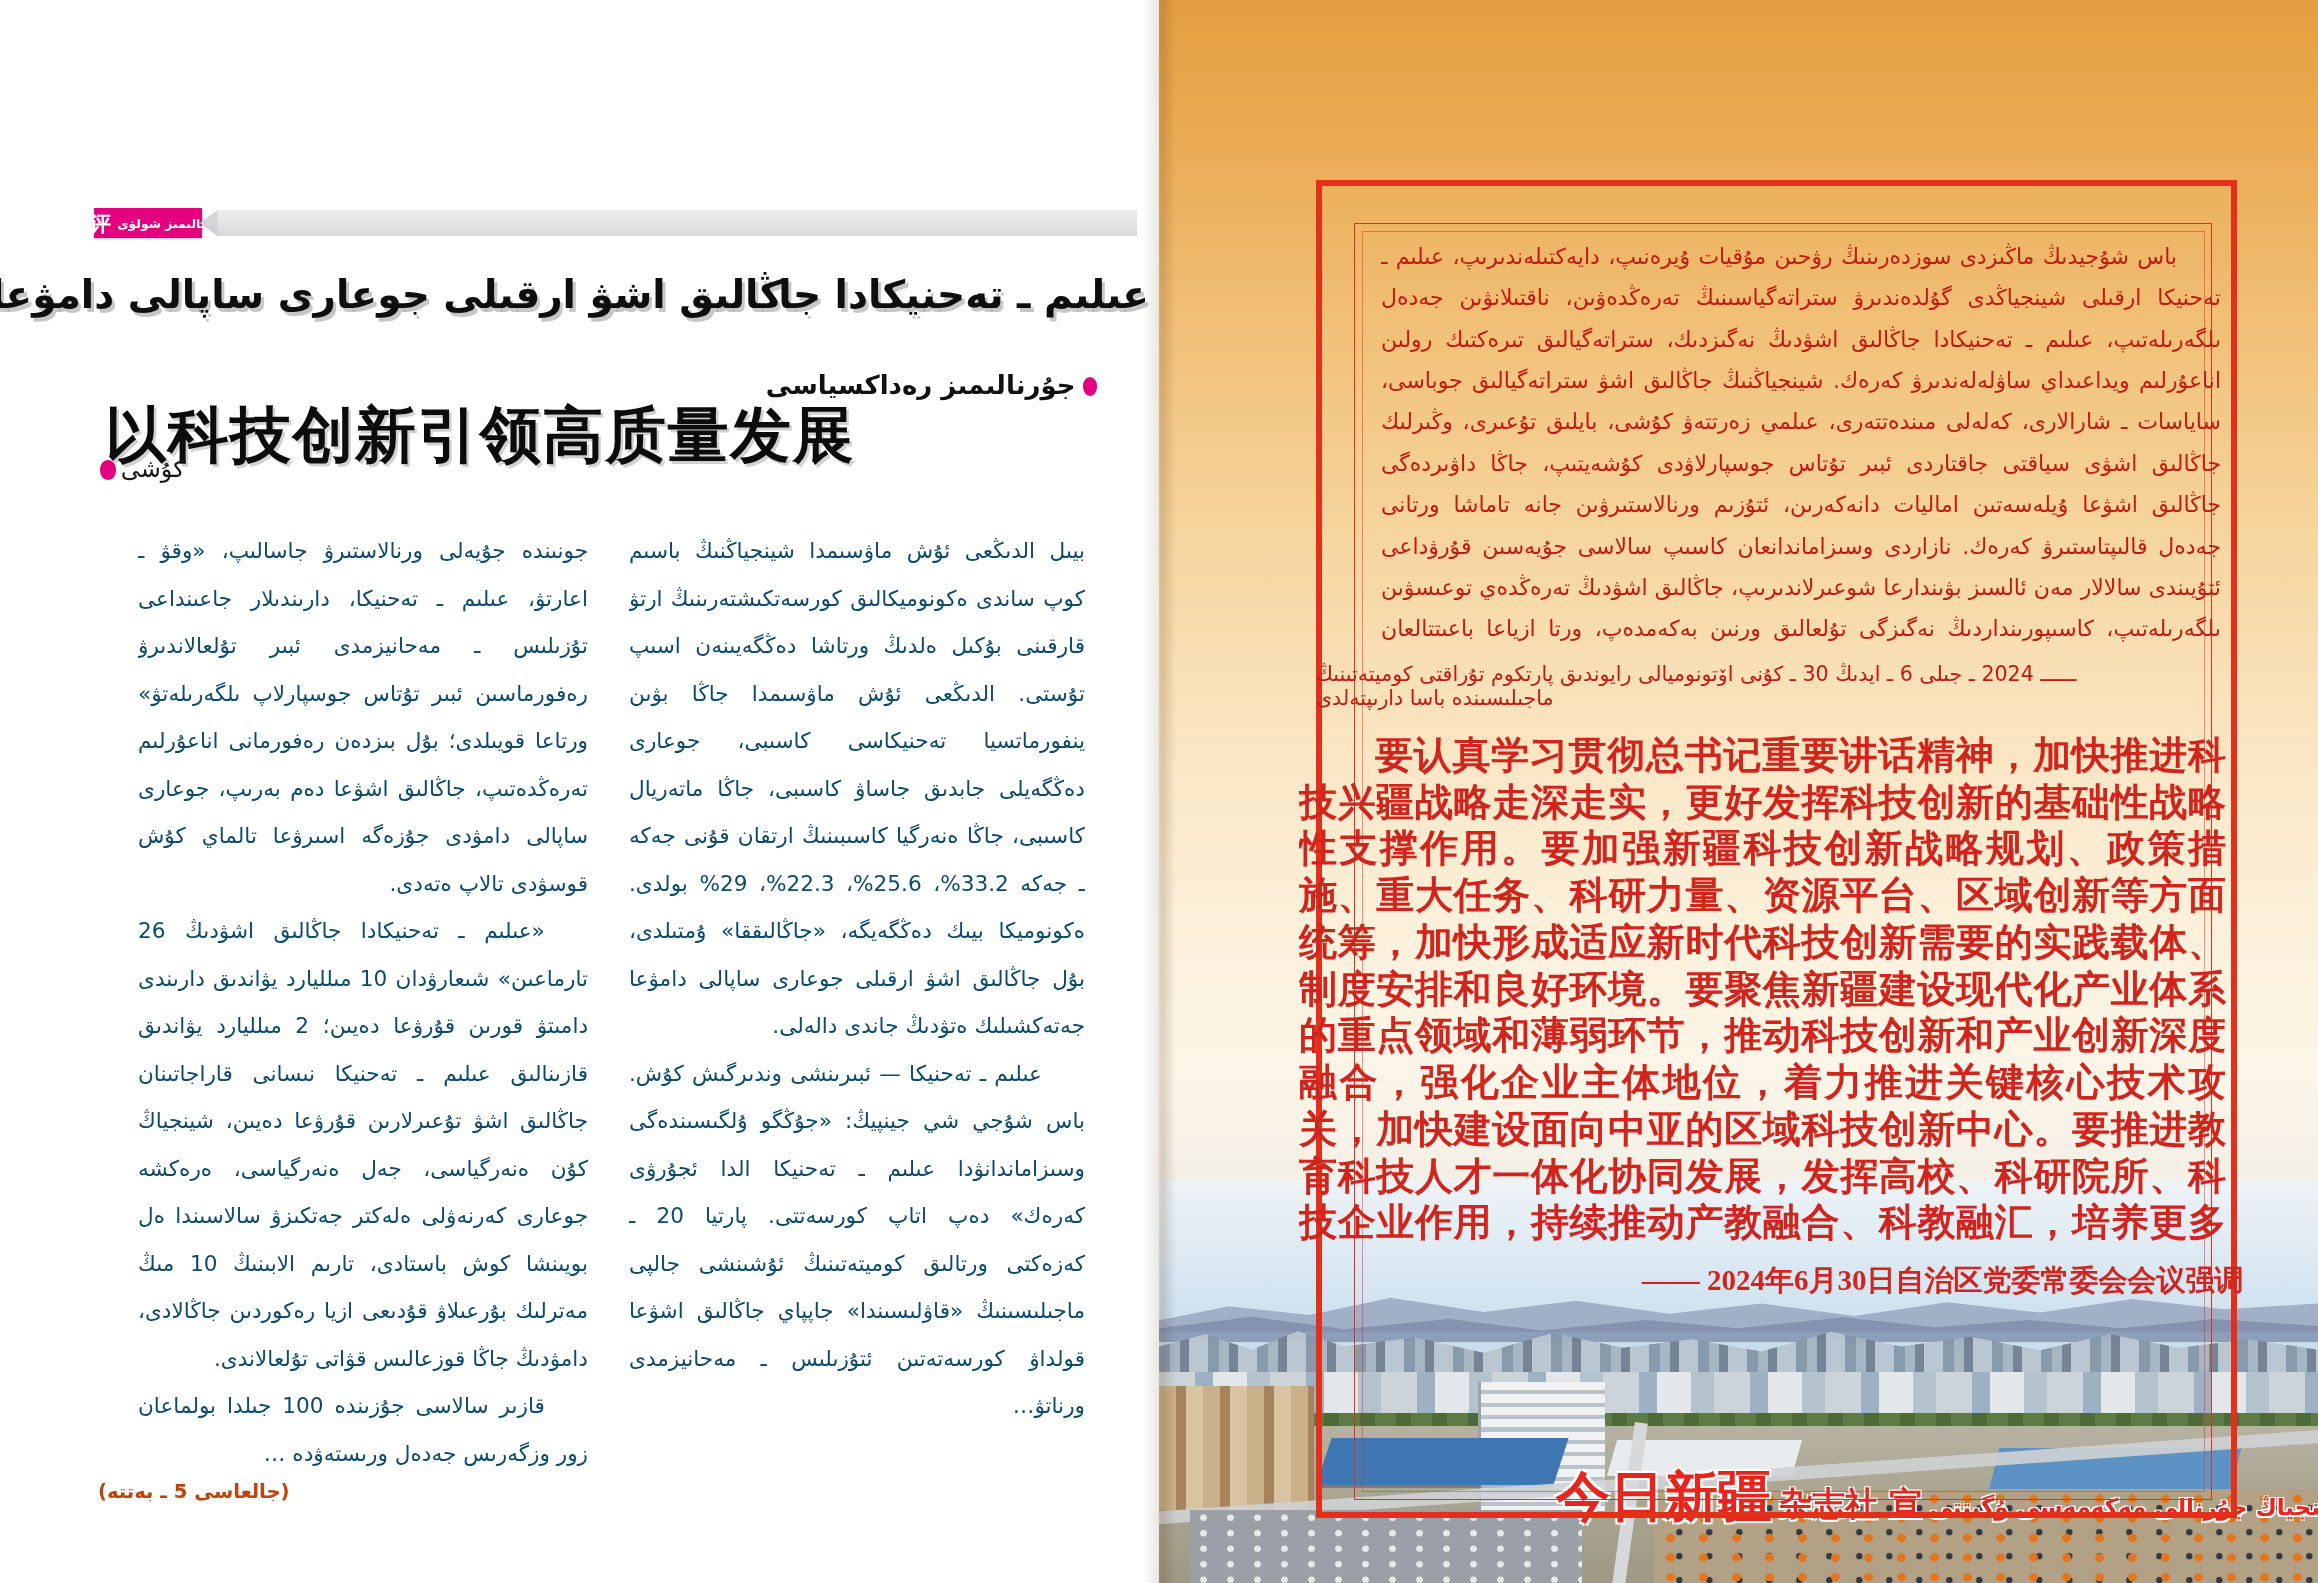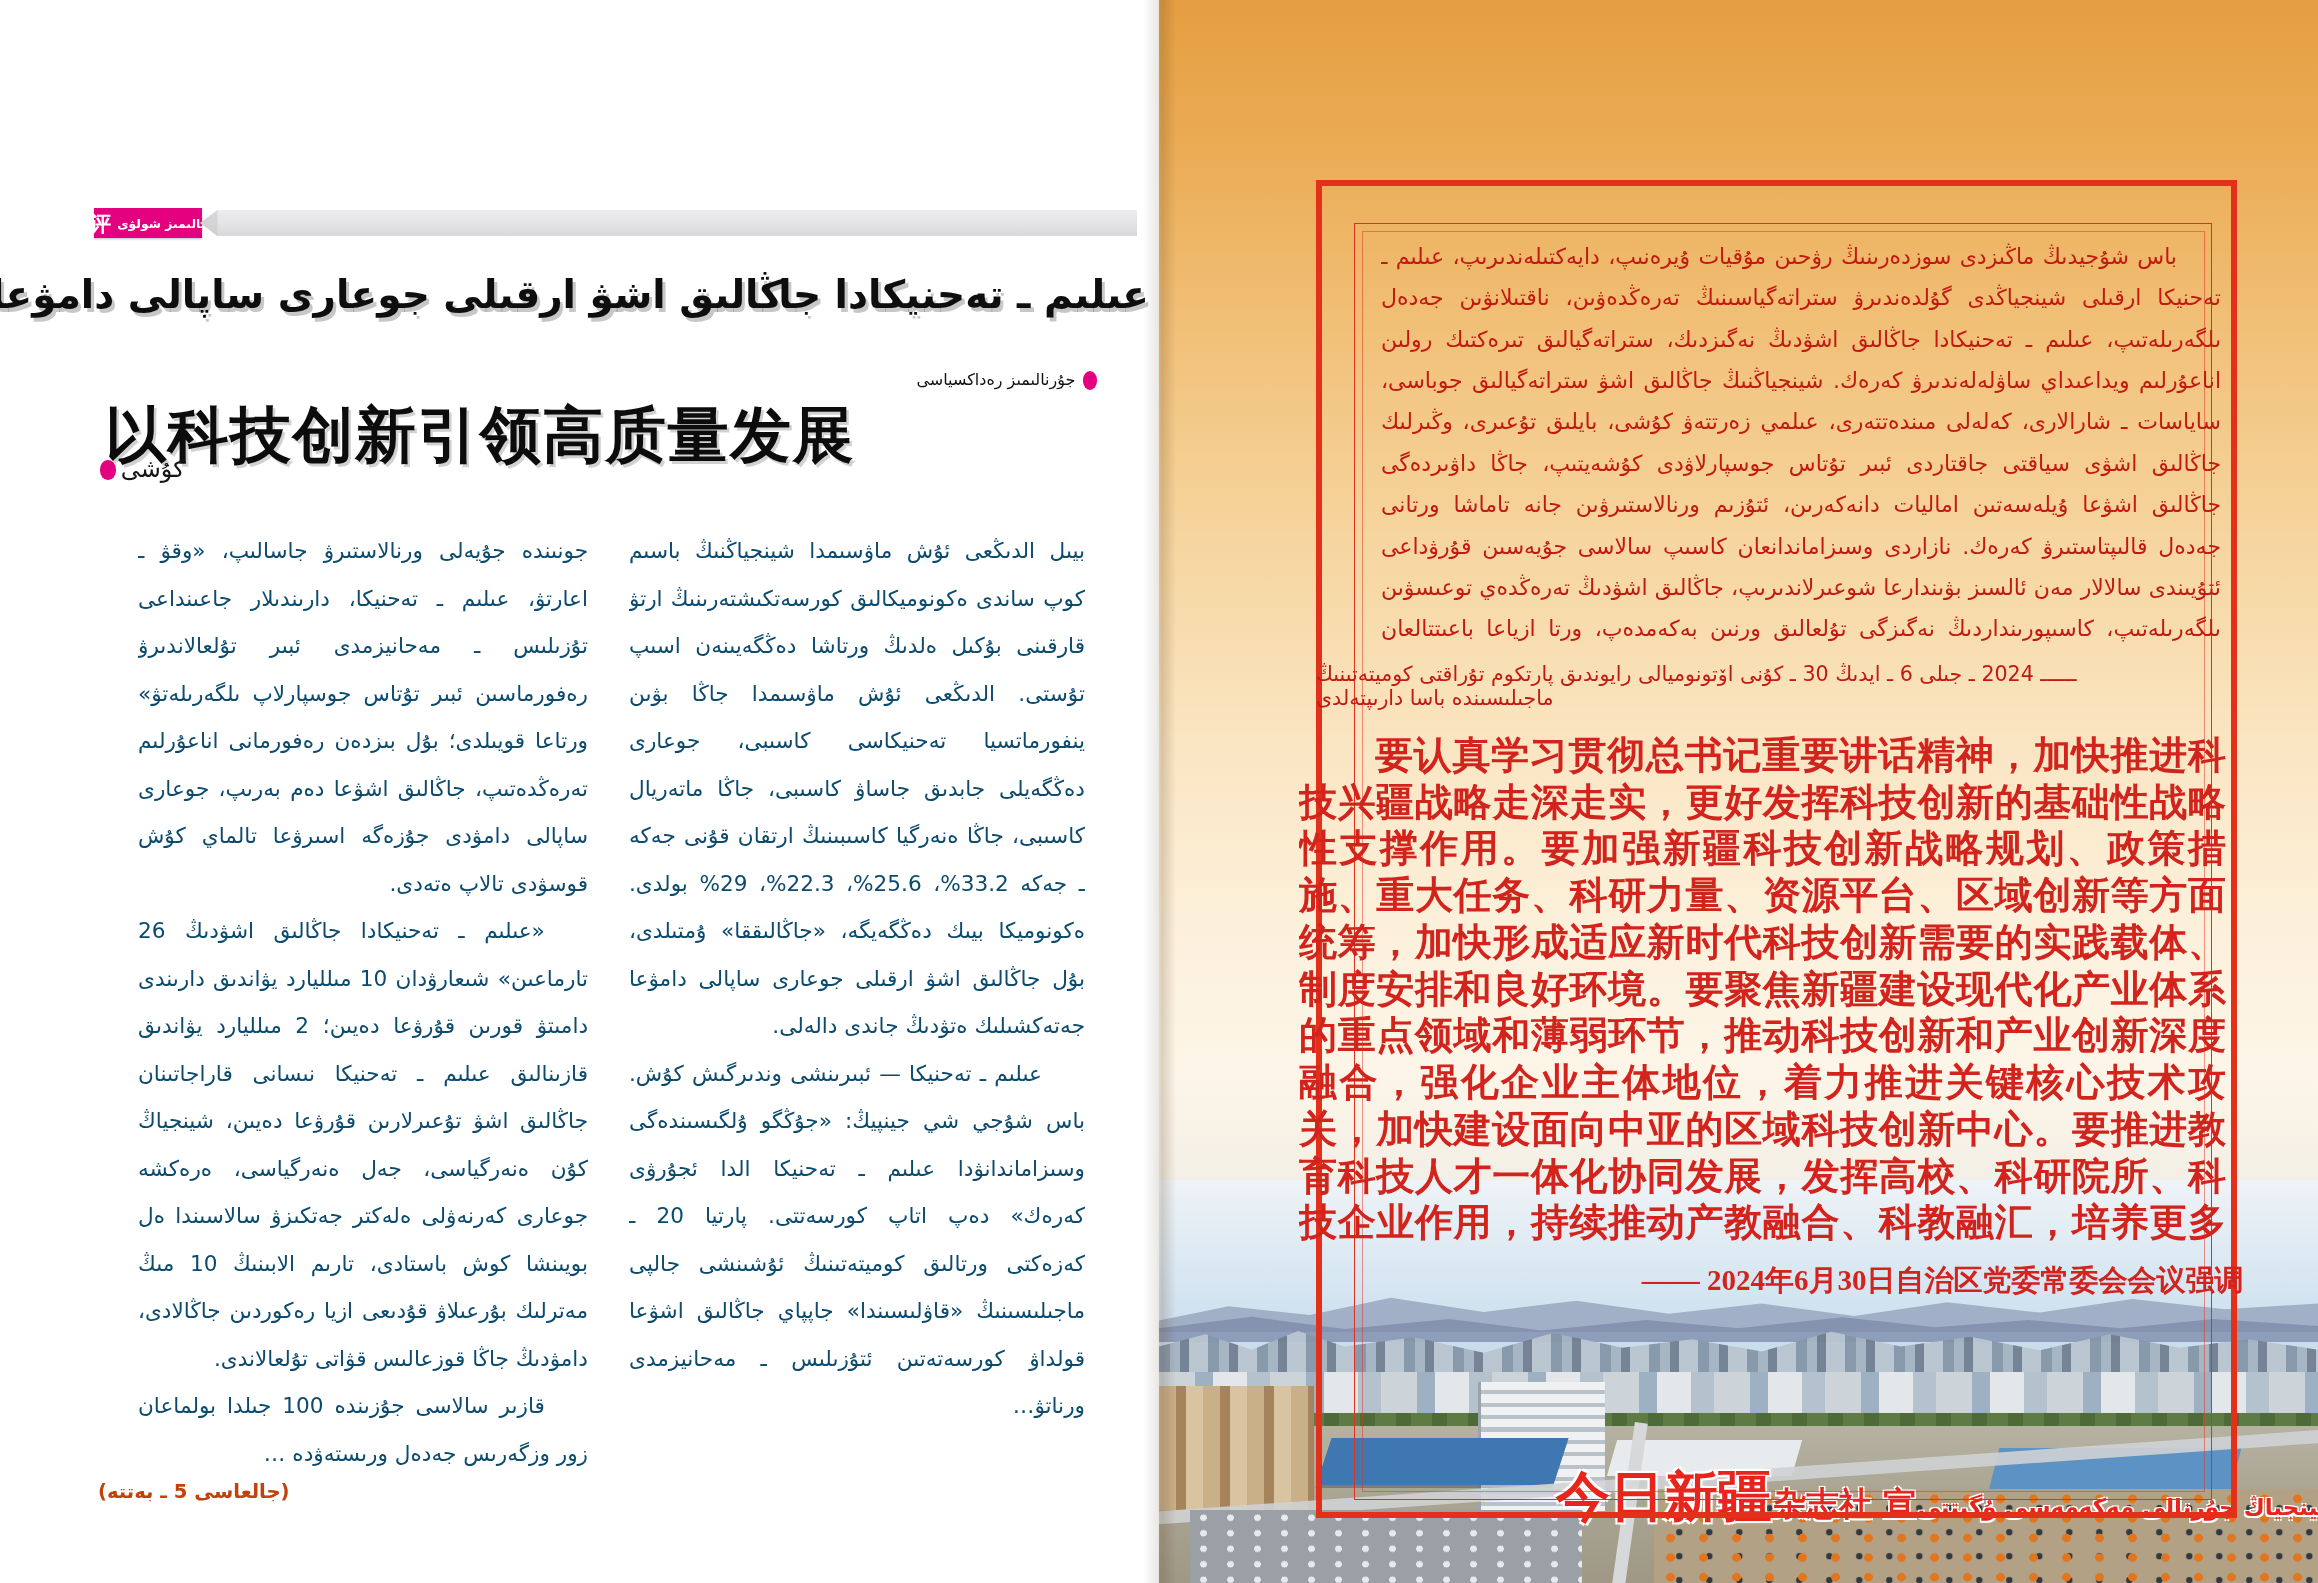--- a/index.html
+++ b/index.html
@@ -16,21 +16,21 @@
   .ribbon{left:200px;top:210px;width:937px;height:26px;
           background:linear-gradient(180deg,#ededef 0%,#e2e2e4 60%,#d8d8da 100%);
           clip-path:polygon(17.5px 0,100% 0,100% 100%,17.5px 100%,0 50%);}
   .ribbon-fold{left:200px;top:210px;width:17.5px;height:26px;background:#c7c7cb;
           clip-path:polygon(0 50%,100% 0,100% 100%);opacity:.55;}
 
   .headline-kk{left:129px;top:272px;width:1020px;text-align:center;direction:rtl;
           font-size:39px;font-weight:bold;color:#0e0e0e;white-space:nowrap;
           text-shadow:3.1px 3.6px 0 rgba(0,0,0,.22);}
   .byline-kk{left:644px;top:370px;width:453px;direction:rtl;text-align:right;
-          font-size:16px;font-weight:normal;color:#111;}
+          font-size:26px;font-weight:bold;color:#111;}
   .dot{display:inline-block;width:14.4px;height:18.5px;background:#e4017f;border-radius:50%;
           vertical-align:middle;margin-left:7.2px;}
   .dot-zh{display:inline-block;width:15.5px;height:19.6px;background:#e4017f;border-radius:50%;
           vertical-align:middle;margin-right:5.2px;}
 
   .title-zh{left:97px;top:387px;width:979px;font-size:61px;font-weight:900;color:#0c0c0c;
           letter-spacing:1.5px;font-family:"Liberation Sans",sans-serif;white-space:nowrap;
           text-shadow:2.6px 3.1px 0 rgba(0,0,0,.18);}
   .byline-zh{left:100px;top:455px;font-size:24px;color:#161616;font-weight:500;}
 
@@ -93,21 +93,21 @@
       border-left:3.1px solid #9aa4ab;}
   .road-1{left:-41px;top:289px;width:1288px;height:13.4px;background:#cfd2d4;transform:rotate(-4deg);opacity:.9;}
   .road-2{left:464px;top:242px;width:13.4px;height:170px;background:#d6d8da;transform:rotate(8deg);}
   .yard{left:495px;top:309px;width:665px;height:95px;background:#b2a184;
       background-image:radial-gradient(circle 4.6px,#e2761f 0 4.1px,rgba(0,0,0,0) 4.6px),
                        radial-gradient(circle 3.6px,#333940 0 3.1px,rgba(0,0,0,0) 3.6px);
       background-size:33px 19.6px,30px 24px;background-position:0 0,10.3px 7.2px;}
   .yard-left{left:31px;top:330px;width:392px;height:74px;background:#9aa0a6;
       background-image:radial-gradient(circle 3.6px,#e8e9ea 0 3.1px,rgba(0,0,0,0) 3.6px);
       background-size:27px 15.5px;}
-  .photo-logo{left:397px;top:281px;width:721px;white-space:nowrap;display:flex;align-items:baseline;gap:1px;}
+  .photo-logo{left:397px;top:281px;width:721px;white-space:nowrap;display:flex;align-items:baseline;gap:7px;}
   .logo-zh-main{font-size:54px;font-weight:900;color:#e8251d;font-family:"Liberation Serif",serif;
       text-shadow:-2.1px -2.1px 0 #fff,2.1px -2.1px 0 #fff,-2.1px 2.1px 0 #fff,2.1px 2.1px 0 #fff,0 0 4.1px #fff;}
   .logo-zh-sub{font-size:33px;font-weight:900;color:#e8251d;
       text-shadow:-1.5px -1.5px 0 #fff,1.5px -1.5px 0 #fff,-1.5px 1.5px 0 #fff,1.5px 1.5px 0 #fff;}
   .logo-kk{font-size:23px;font-weight:bold;color:#e8251d;direction:rtl;
       text-shadow:-1.5px -1.5px 0 #fff,1.5px -1.5px 0 #fff,-1.5px 1.5px 0 #fff,1.5px 1.5px 0 #fff;}
 
   .gutter{left:1143px;top:0;width:33px;height:1584px;
       background:linear-gradient(90deg,rgba(0,0,0,0) 0%,rgba(90,70,40,.12) 45%,rgba(90,60,30,.2) 58%,rgba(0,0,0,0) 100%);}
 </style>

